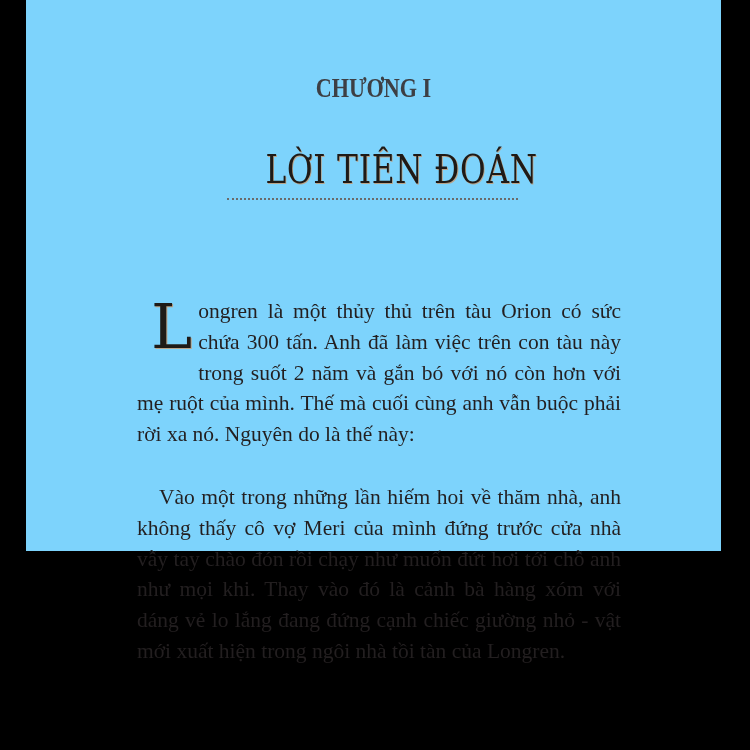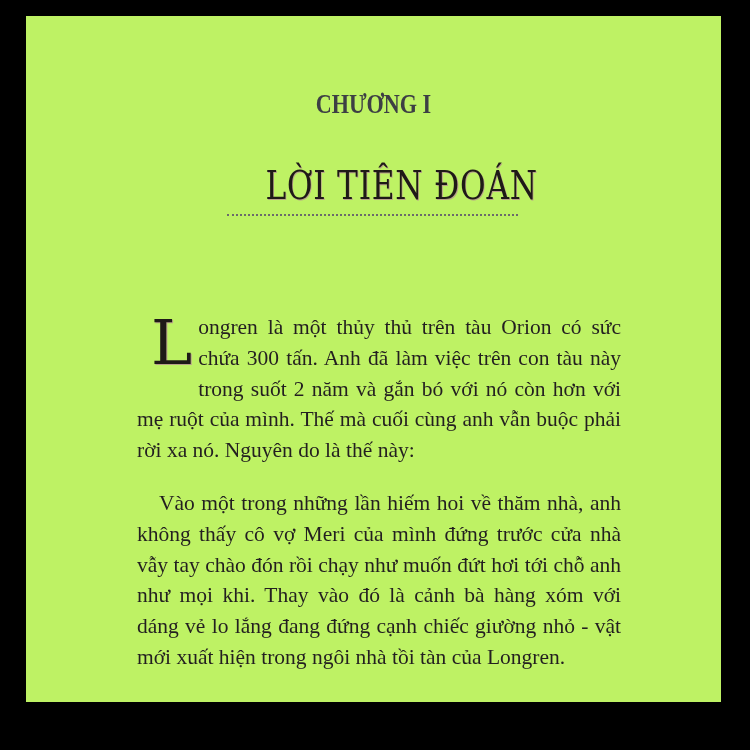--- a/index.html
+++ b/index.html
@@ -9,24 +9,24 @@
     }
     body {
       width: 750px;
       height: 750px;
       position: relative;
       overflow: hidden;
     }
     .page {
       position: absolute;
       left: 26px;
-      top: 16px;
+      top: 0;
       width: 695px;
-      height: 686px;
-      background: #bef264;
+      height: 551px;
+      background: #7dd3fc;
     }
     .chapter-label {
       position: absolute;
       left: 0;
       width: 695px;
       top: 73px;
       text-align: center;
       font-family: "Liberation Serif", serif;
       font-weight: bold;
       font-size: 27px;
@@ -71,21 +71,21 @@
       font-size: 21.5px;
       line-height: 30.8px;
       color: #231f20;
       text-align: justify;
     }
     .para {
       margin: 0;
       padding: 0;
     }
     .para + .para {
-      margin-top: 22px;
+      margin-top: 32px;
       text-indent: 22px;
     }
     .drop-cap {
       float: left;
       font-family: "DejaVu Serif", serif;
       font-size: 62px;
       line-height: 52px;
       height: 58px;
       margin: 5px 6px 0 14px;
       color: #1e1a17;

